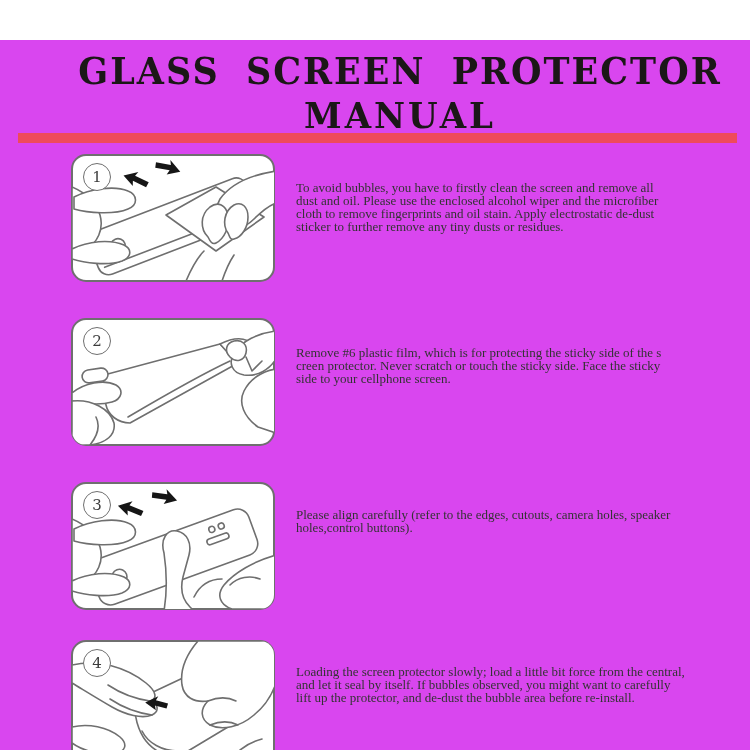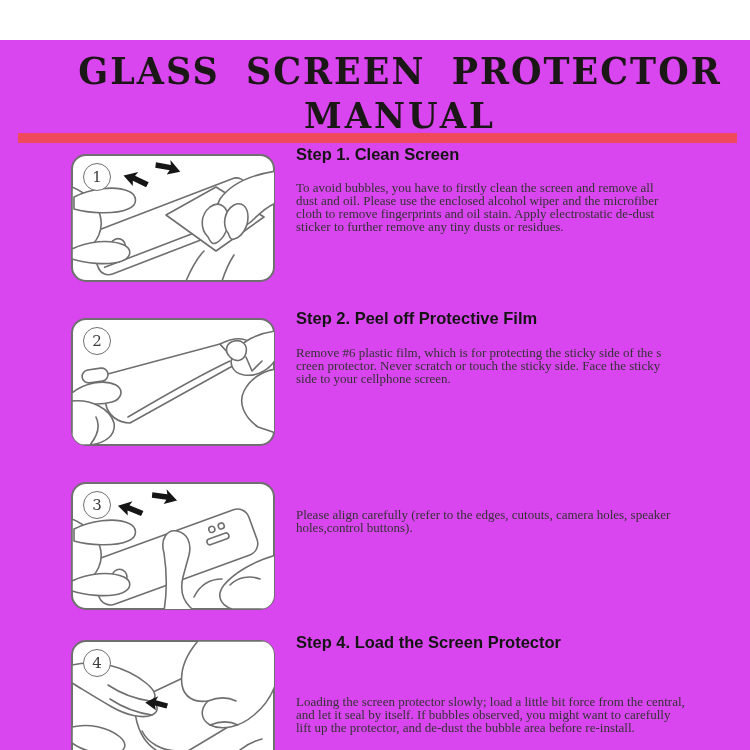--- a/index.html
+++ b/index.html
@@ -17,21 +17,21 @@
   .illus svg{display:block;}
   .badge{position:absolute;top:10px;left:13px;width:26px;height:26px;border:1.6px solid #6f6f6f;
          border-radius:50%;background:#fff;display:flex;align-items:center;justify-content:center;
          font-family:"DejaVu Serif",serif;font-size:15px;color:#3c3c3c;}
   .step-heading{position:absolute;left:296px;font-weight:bold;font-size:16.5px;color:#141414;
                 font-family:"Liberation Sans",sans-serif;}
   .step-body{position:absolute;left:296px;width:454px;font-family:"Liberation Serif",serif;
              font-size:13px;line-height:13px;color:#333;white-space:pre-wrap;}
   #box1{top:113px}#box2{top:277px}#box3{top:441px}#box4{top:599px}
   #h1{top:105px}#h2{top:269px}#h3{top:435px}#h4{top:593px}
-  #b1{top:141px}#b2{top:306px}#b3{top:468px}#b4{top:655px}
+  #b1{top:141px}#b2{top:306px}#b3{top:468px}#b4{top:625px}
 </style>
 </head>
 <body>
 
 <div class="page">
 
   <div class="header">
     <div class="title1">GLASS SCREEN PROTECTOR</div>
     <div class="title2">MANUAL</div>
   </div>
@@ -63,21 +63,20 @@
           <path d="M 2,34 C 16,40 26,50 30,62 C 34,76 28,90 14,98 L 2,102 Z"></path>
           <path d="M 4,44 C 20,36 44,32 58,38 C 68,42 68,52 58,56 C 44,62 18,60 4,56 Z"></path>
           <path d="M 2,96 C 18,88 40,86 54,92 C 62,96 62,104 52,108 C 38,113 14,110 2,106 Z"></path>
         </g>
       </g>
       <path transform="translate(56,15) rotate(18)" d="M 0,8 L 13,0 L 11,4.5 L 26,6.5 L 25,12 L 10.5,10 L 12,15 Z" fill="#161616"></path>
       <path transform="translate(88,3) rotate(18)" d="M 26,8 L 13,0 L 15,4.5 L 0,6.5 L 1,12 L 15.5,10 L 14,15 Z" fill="#161616"></path>
     </svg>
     <div class="badge">1</div>
   </div>
-  <div class="step-heading" id="h1">Step 1. Clean Screen</div>
   <div class="step-body" id="b1">To avoid bubbles, you have to firstly clean the screen and remove all
 dust and oil. Please use the enclosed alcohol wiper and the microfiber
 cloth to remove fingerprints and oil stain. Apply electrostatic de-dust
 sticker to further remove any tiny dusts or residues.</div>
 
   <div class="illus" id="box2">
     <svg viewBox="0 0 206 130" width="206" height="130">
       <defs>
           <clipPath id="c2">
             <rect x="2" y="2" width="202" height="126" rx="14"></rect>
@@ -100,21 +99,20 @@
         <g>
           <path d="M 206,14 C 188,16 172,24 164,36 C 158,46 162,56 174,58 C 188,60 200,52 206,42 Z"></path>
           <path d="M 160,40 C 154,34 156,26 164,24 C 172,22 178,28 176,36 C 174,44 166,46 160,40 Z"></path>
           <path d="M 206,52 C 192,54 180,62 174,74 C 168,86 174,100 188,110 L 206,116 Z"></path>
           <path d="M 176,40 L 182,54 L 192,44" fill="none"></path>
         </g>
       </g>
     </svg>
     <div class="badge">2</div>
   </div>
-  <div class="step-heading" id="h2">Step 2. Peel off Protective Film</div>
   <div class="step-body" id="b2">Remove #6 plastic film, which is for protecting the sticky side of the s
 creen protector. Never scratch or touch the sticky side. Face the sticky
 side to your cellphone screen.</div>
 
   <div class="illus" id="box3">
     <svg viewBox="0 0 206 130" width="206" height="130">
       <defs>
           <clipPath id="c3">
             <rect x="2" y="2" width="202" height="126" rx="14"></rect>
           </clipPath>
@@ -175,18 +173,17 @@
           <path d="M 80,62 C 66,60 50,54 38,46" fill="none"></path>
           <path d="M 82,76 C 68,74 52,68 40,60" fill="none"></path>
           <path d="M 2,88 C 18,84 38,88 50,98 C 58,105 56,113 44,115 C 28,117 10,110 2,104 Z"></path>
           <path d="M 2,120 C 16,116 30,118 40,124" fill="none"></path>
         </g>
       </g>
       <path transform="translate(76,56) rotate(6) scale(0.95)" d="M 0,8 L 13,0 L 11,4.5 L 24,6.5 L 23,12 L 10.5,10 L 12,15 Z" fill="#161616"></path>
     </svg>
     <div class="badge">4</div>
   </div>
-  <div class="step-heading" id="h4">Step 4. Load the Screen Protector</div>
   <div class="step-body" id="b4">Loading the screen protector slowly; load a little bit force from the central,
 and let it seal by itself. If bubbles observed, you might want to carefully
 lift up the protector, and de-dust the bubble area before re-install.</div>
 
 </div>
 
 </body></html>

